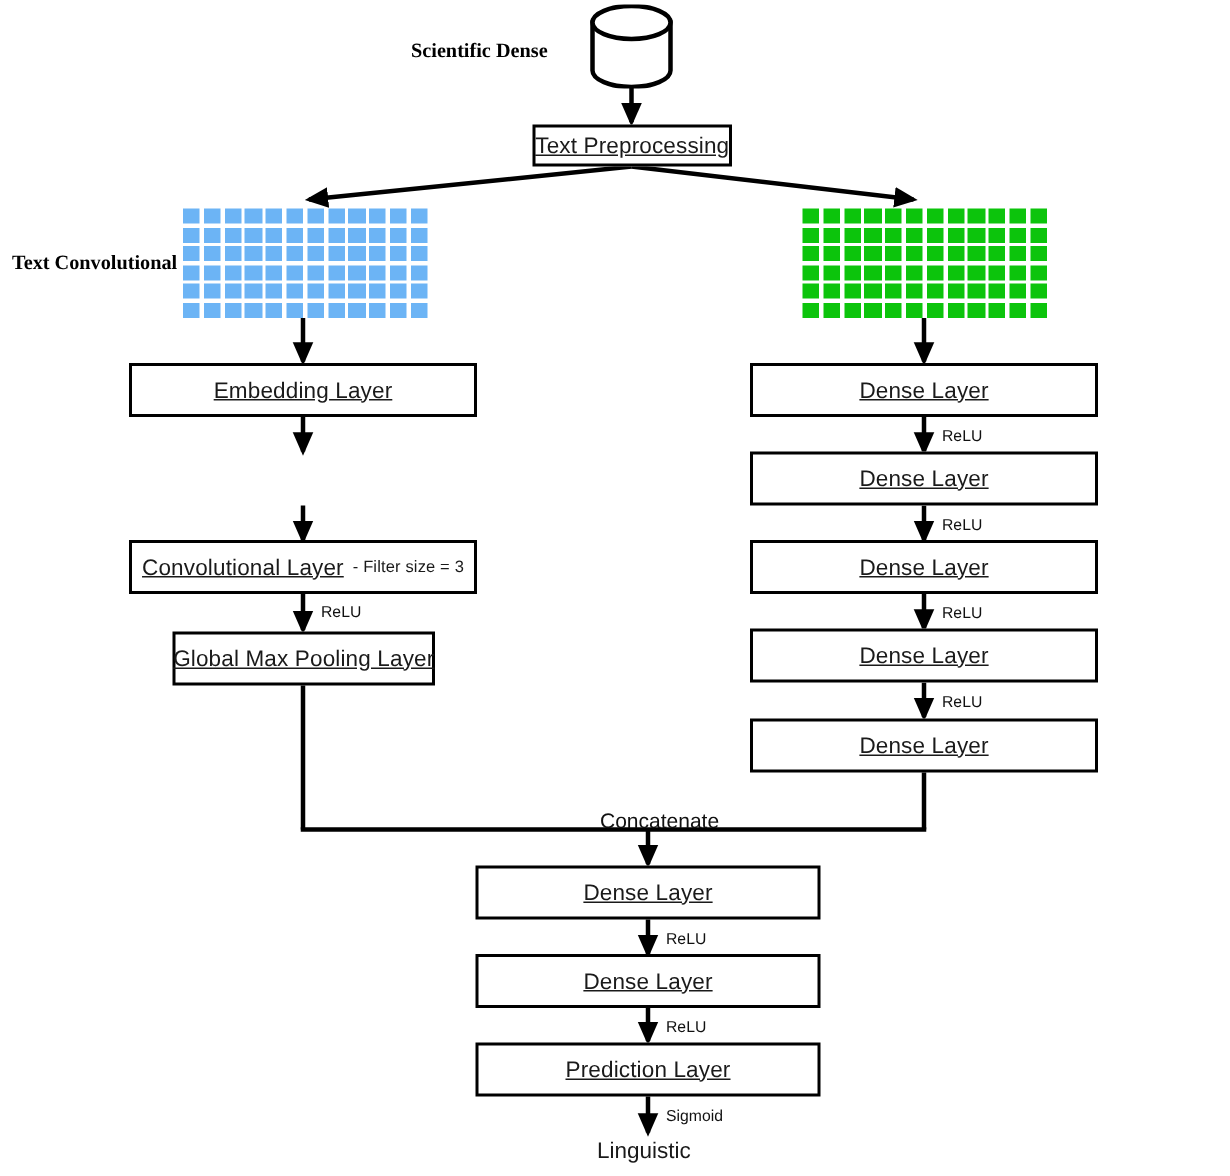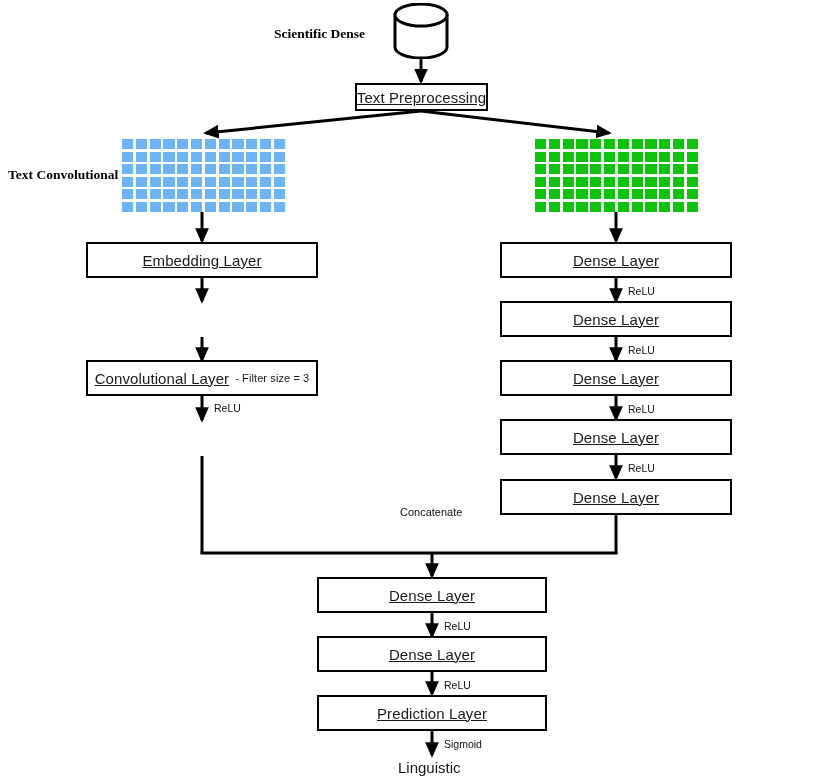--- a/index.html
+++ b/index.html
@@ -310,20 +310,23 @@
   </div>
 
 
   <div class="node-box" style="left:86px; top:360px; width:232px; height:36px;">
     <span class="main-label">Convolutional Layer</span>
     <span class="sub-label">- Filter size = 3</span>
   </div>
 
   <div class="edge-label" style="left:214px; top:402px;">ReLU</div>
 
+  <div class="node-box" style="left:115px; top:421px; width:175px; height:36px;">
+    <span class="main-label">Global Max Pooling Layer</span>
+  </div>
 
   <div class="node-box" style="left:500px; top:242px; width:232px; height:36px;">
     <span class="main-label">Dense Layer</span>
   </div>
   <div class="edge-label" style="left:628px; top:285px;">ReLU</div>
 
   <div class="node-box" style="left:500px; top:301px; width:232px; height:36px;">
     <span class="main-label">Dense Layer</span>
   </div>
   <div class="edge-label" style="left:628px; top:344px;">ReLU</div>
@@ -335,21 +338,21 @@
 
   <div class="node-box" style="left:500px; top:419px; width:232px; height:36px;">
     <span class="main-label">Dense Layer</span>
   </div>
   <div class="edge-label" style="left:628px; top:462px;">ReLU</div>
 
   <div class="node-box" style="left:500px; top:479px; width:232px; height:36px;">
     <span class="main-label">Dense Layer</span>
   </div>
 
-  <div class="edge-label" style="left:400px; top:506px; font-size:11px;">Concatenate</div>
+  <div class="edge-label" style="left:400px; top:539px; font-size:14px;">Concatenate</div>
 
   <div class="node-box" style="left:317px; top:577px; width:230px; height:36px;">
     <span class="main-label">Dense Layer</span>
   </div>
   <div class="edge-label" style="left:444px; top:620px;">ReLU</div>
 
   <div class="node-box" style="left:317px; top:636px; width:230px; height:36px;">
     <span class="main-label">Dense Layer</span>
   </div>
   <div class="edge-label" style="left:444px; top:679px;">ReLU</div>

